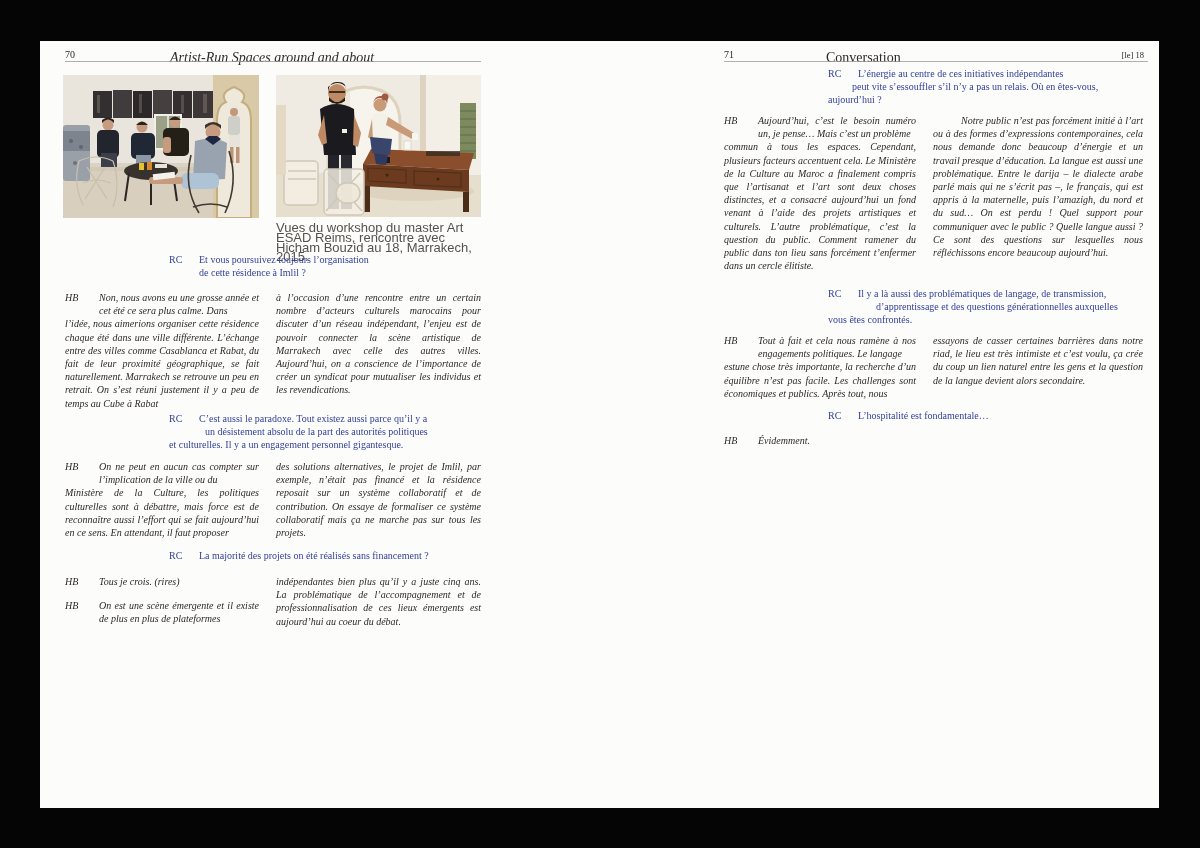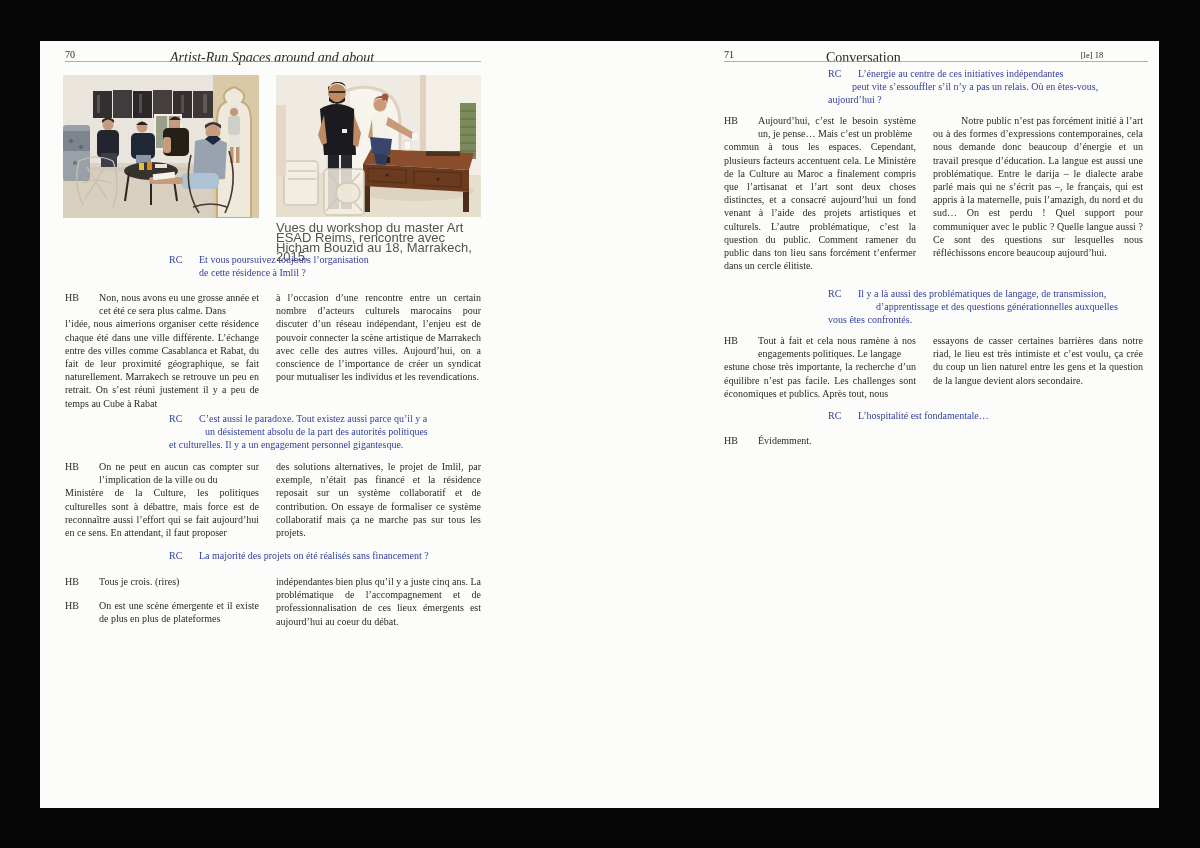--- a/index.html
+++ b/index.html
@@ -3,29 +3,29 @@
 <meta charset="utf-8">
 <style>
   html,body{margin:0;padding:0;background:#000;width:1200px;height:848px;overflow:hidden;}
   #canvas{position:relative;width:1200px;height:848px;background:#050505;padding-left:22px;}
   #spread{position:absolute;left:40px;top:41px;width:1119px;height:767px;background:#fcfcfa;
           font-family:"Liberation Serif",serif;color:#2d2926;}
   .abs{position:absolute;}
   .page-num{font-size:10px;color:#2d2926;}
   .head-title{font-size:14px;color:#2d2926;}
   .italic{font-style:italic;}
-  .head-issue{font-size:8.5px;text-align:center;}
+  .head-issue{font-size:8.5px;text-align:right;}
   .rule{height:1px;background:#9a9791;opacity:.75;}
   .caption{font-family:"Liberation Sans",sans-serif;font-size:13px;line-height:9.8px;color:#55524e;}
   .question{color:#34419c;font-size:10px;line-height:13.2px;}
   .q-label{position:absolute;left:0;top:0;}
   .q-lines{margin-left:30px;}
   .q-line{white-space:nowrap;}
   .q-line.outdent{margin-left:-30px;}
-  .a-col{position:absolute;top:0;font-size:10px;line-height:13.2px;text-align:justify;}
+  .a-col{position:absolute;top:0;font-size:10px;line-height:13.2px;text-align:justify;font-style:italic;}
   .a-block{position:relative;}
   .sp-label{position:absolute;left:0;top:0;}
   .lead{margin-left:34px;}
   .indent-first{text-indent:28px;}
   .photo{position:absolute;overflow:hidden;}
   svg{display:block;}
   .mb11{margin-bottom:11px;}
 </style>
 </head>
 <body>
@@ -258,21 +258,21 @@
       <div class="q-lines">
         <div class="q-line">L’énergie au centre de ces initiatives indépendantes</div>
         <div class="q-line" style="margin-left:-6px;">peut vite s’essouffler s’il n’y a pas un relais. Où en êtes-vous,</div>
         <div class="q-line outdent">aujourd’hui ?</div>
       </div>
     </div>
 
     <div class="abs" style="left:0;top:73px;width:100%;">
       <div class="a-col a-block" style="left:684px;width:192px;">
         <span class="sp-label">HB</span>
-        <div class="lead">Aujourd’hui, c’est le besoin système un, je pense… Mais c’est un problème</div>
+        <div class="lead">Aujourd’hui, c’est le besoin numéro un, je pense… Mais c’est un problème</div>
         <div>commun à tous les espaces. Cependant, plusieurs facteurs accentuent cela. Le Ministère de la Culture au Maroc a finalement compris que l’artisanat et l’art sont deux choses distinctes, et a consacré aujourd’hui un fond venant à l’aide des projets artistiques et culturels. L’autre problématique, c’est la question du public. Comment ramener du public dans ton lieu sans forcément t’enfermer dans un cercle élitiste.</div>
       </div>
       <div class="a-col indent-first" style="left:893px;width:210px;">Notre public n’est pas forcément initié à l’art ou à des formes d’expressions contemporaines, cela nous demande donc beaucoup d’énergie et un travail presque d’éducation. La langue est aussi une problématique. Entre le darija – le dialecte arabe parlé mais qui ne s’écrit pas –, le français, qui est appris à la maternelle, puis l’amazigh, du nord et du sud… On est perdu ! Quel support pour communiquer avec le public ? Quelle langue aussi ? Ce sont des questions sur lesquelles nous réfléchissons encore beaucoup aujourd’hui.</div>
     </div>
 
     <div class="abs question" style="left:788px;top:246px;">
       <span class="q-label">RC</span>
       <div class="q-lines">
         <div class="q-line">Il y a là aussi des problématiques de langage, de transmission,</div>
         <div class="q-line" style="margin-left:18px;">d’apprentissage et des questions générationnelles auxquelles</div>

